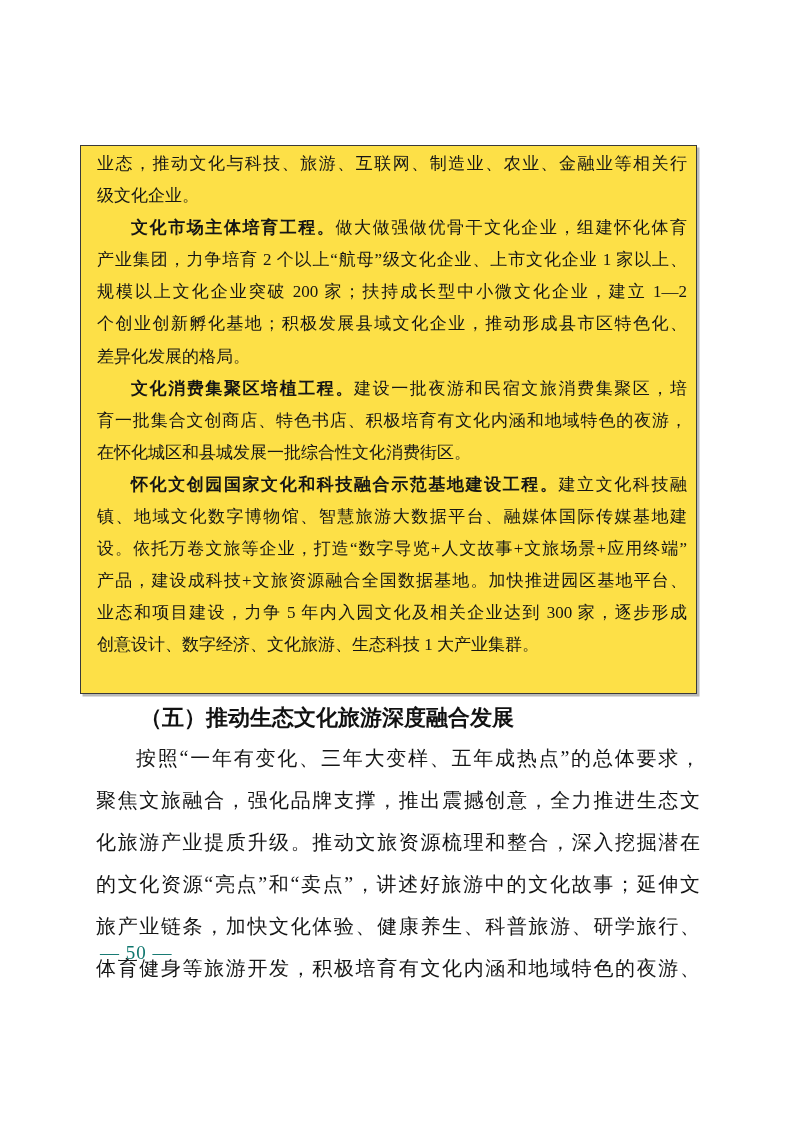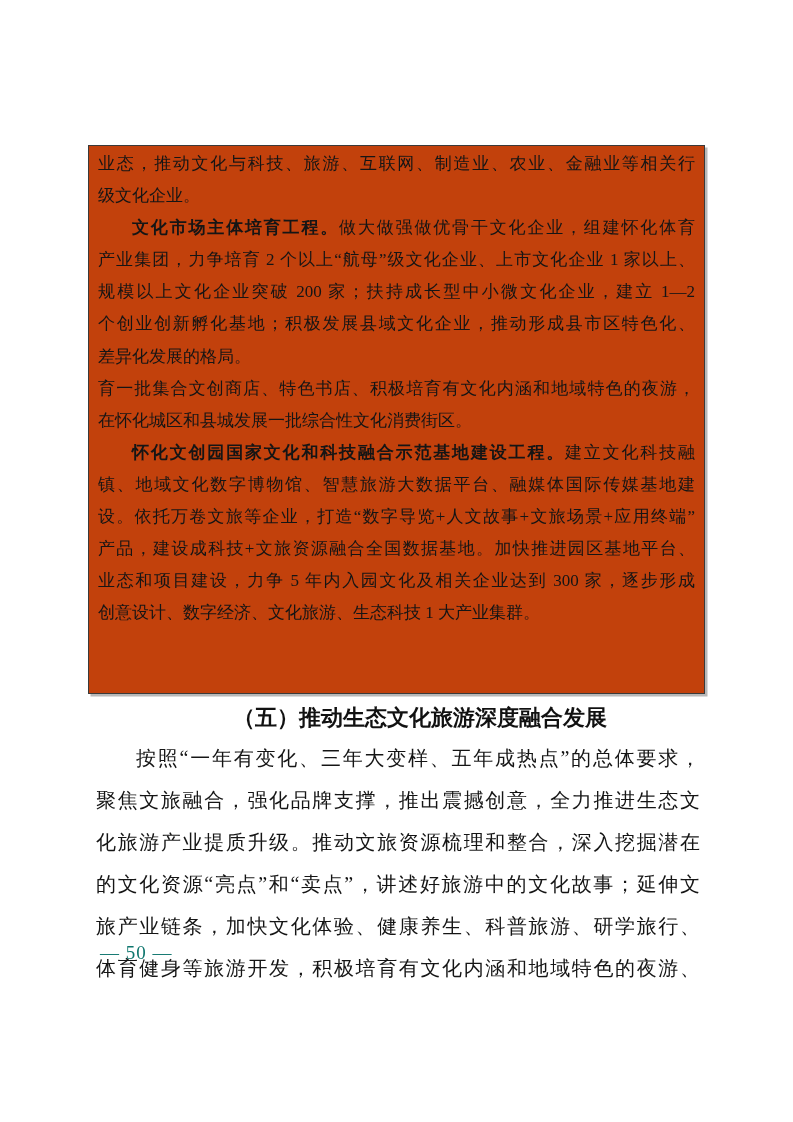--- a/index.html
+++ b/index.html
@@ -8,29 +8,29 @@
     width: 793px;
     height: 1122px;
     background: #ffffff;
     color: #151515;
     font-family: "Liberation Serif", "DejaVu Serif", serif;
     overflow: hidden;
   }
   
   .textbox {
     position: absolute;
-    left: 88px;
+    left: 80px;
     top: 145px;
     width: 617px;
     height: 549px;
     box-sizing: border-box;
     border: 1.5px solid #3a3a3a;
     box-shadow: 2.5px 2.5px 0 rgba(125,125,125,0.55);
-    background: #c2410c;
-    padding: 2px 9px 0 9px;
+    background: #fde047;
+    padding: 2px 9px 0 16px;
     font-size: 17px;
   }
   .textbox .tline { line-height: 32.1px; }
   
   .tline {
     text-align: justify;
     text-align-last: justify;
     white-space: nowrap;
     overflow: hidden;
     color: #151515;
@@ -47,21 +47,20 @@
     left: 96px;
     top: 698px;
     width: 604px;
     margin: 0;
     font-family: "Liberation Sans", "DejaVu Sans", sans-serif;
     font-weight: bold;
     font-size: 22px;
     line-height: 40px;
     text-indent: 2em;
     color: #111111;
-    text-align: center;
   }
   
   .bodytext {
     position: absolute;
     left: 96px;
     top: 737px;
     width: 604px;
     font-size: 20px;
   }
   .bodytext .tline { line-height: 42px; }
@@ -82,20 +81,21 @@
 <div class="page">
 
   <div class="textbox" id="box-lines">
       <div class="tline"><span>业态，推动文化与科技、旅游、互联网、制造业、农业、金融业等相关行</span></div>
       <div class="tline eop"><span>级文化企业。</span></div>
       <div class="tline indent"><span class="b">文化市场主体培育工程。</span><span>做大做强做优骨干文化企业，组建怀化体育</span></div>
       <div class="tline"><span>产业集团，力争培育 2 个以上“航母”级文化企业、上市文化企业 1 家以上、</span></div>
       <div class="tline"><span>规模以上文化企业突破 200 家；扶持成长型中小微文化企业，建立 1—2</span></div>
       <div class="tline"><span>个创业创新孵化基地；积极发展县域文化企业，推动形成县市区特色化、</span></div>
       <div class="tline eop"><span>差异化发展的格局。</span></div>
+      <div class="tline indent"><span class="b">文化消费集聚区培植工程。</span><span>建设一批夜游和民宿文旅消费集聚区，培</span></div>
       <div class="tline"><span>育一批集合文创商店、特色书店、积极培育有文化内涵和地域特色的夜游，</span></div>
       <div class="tline eop"><span>在怀化城区和县城发展一批综合性文化消费街区。</span></div>
       <div class="tline indent"><span class="b">怀化文创园国家文化和科技融合示范基地建设工程。</span><span>建立文化科技融</span></div>
       <div class="tline"><span>镇、地域文化数字博物馆、智慧旅游大数据平台、融媒体国际传媒基地建</span></div>
       <div class="tline"><span>设。依托万卷文旅等企业，打造“数字导览+人文故事+文旅场景+应用终端”</span></div>
       <div class="tline"><span>产品，建设成科技+文旅资源融合全国数据基地。加快推进园区基地平台、</span></div>
       <div class="tline"><span>业态和项目建设，力争 5 年内入园文化及相关企业达到 300 家，逐步形成</span></div>
       <div class="tline eop"><span>创意设计、数字经济、文化旅游、生态科技 1 大产业集群。</span></div>
     </div>
 

